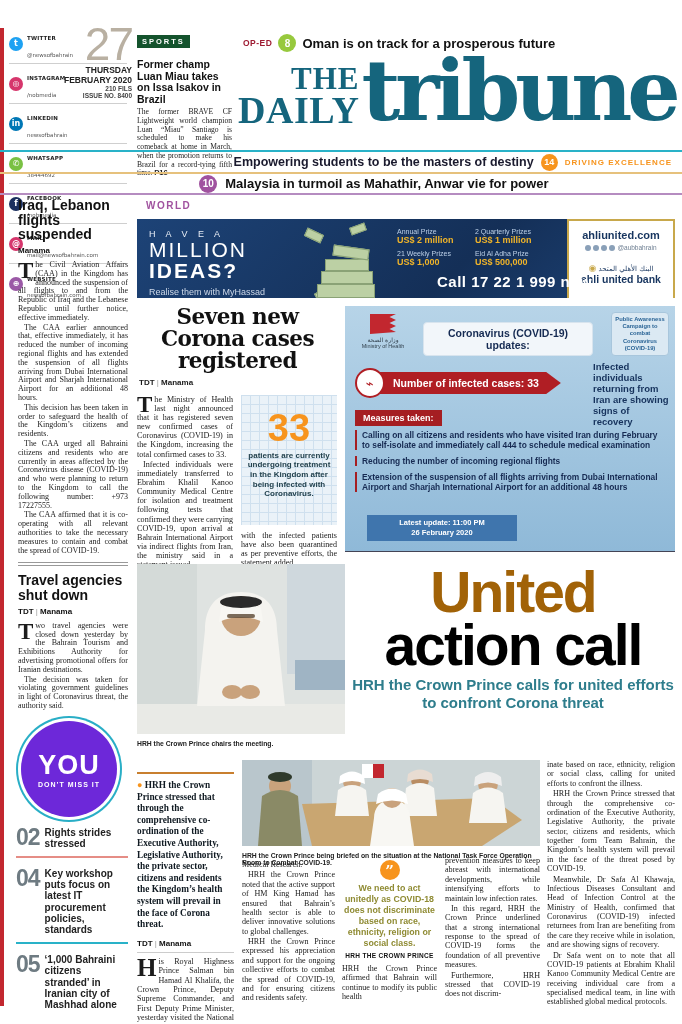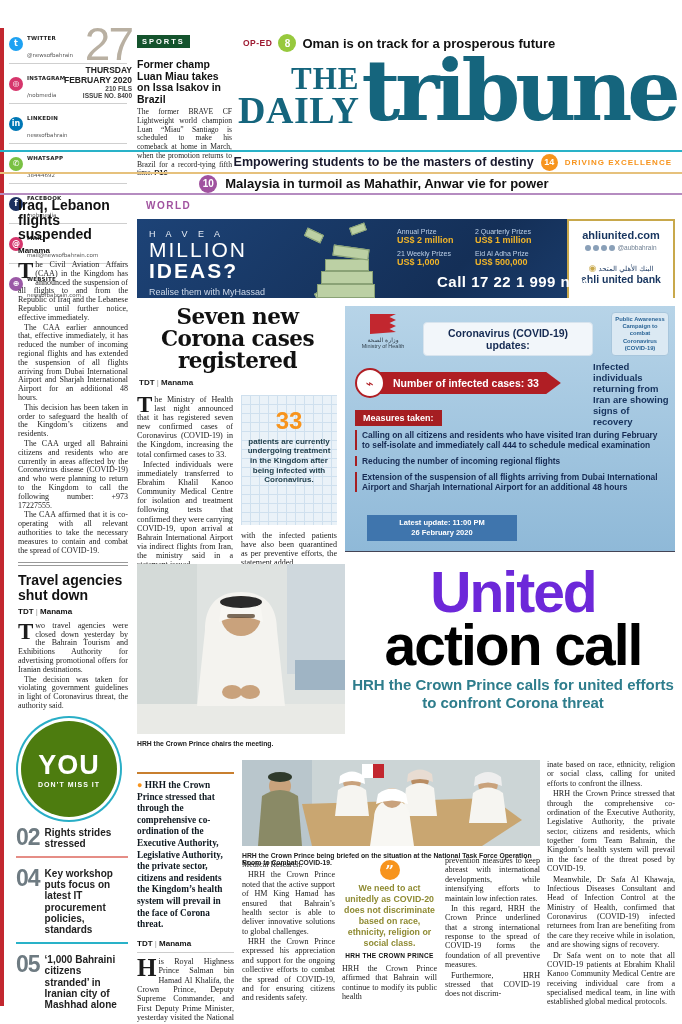--- a/index.html
+++ b/index.html
@@ -65,21 +65,21 @@
   .left-col { position:absolute; left:10px; top:198px; width:118px; }
   .art-head { font-family:"Liberation Sans",sans-serif; font-weight:bold; font-size:14px; line-height:1.05; color:#111; margin:0 0 4px 8px; }
   .byline-row { font-family:"Liberation Sans",sans-serif; font-size:8px; font-weight:bold; color:#111; margin:0 0 6px 8px; }
   .byline-row .dt-sep::before { content:" | "; color:#999; font-weight:normal; }
   .body-txt { font-size:8px; line-height:1.1; text-align:justify; color:#1c1c1c; margin-left:8px; }
   .body-txt p { margin-bottom:1px; text-indent:6px; }
   .body-txt p.first { text-indent:0; }
   p.dropcap::first-letter { float:left; font-size:23px; line-height:17px; padding:1px 2px 0 0; font-weight:bold; }
   .dbl-rule { border-top:1px solid #999; border-bottom:1px solid #999; height:4px; margin:7px 0 7px 8px; }
 
-  .you-logo { width:96px; height:96px; margin:10px auto 8px auto; background:#4d7c0f; border-radius:50%;
+  .you-logo { width:96px; height:96px; margin:10px auto 8px auto; background:#6d28d9; border-radius:50%;
               display:flex; flex-direction:column; align-items:center; justify-content:center;
               box-shadow:0 0 0 3px #fff, 0 0 0 5px #29aec6; font-family:"Liberation Sans",sans-serif; }
   .you-big { color:#fff; font-weight:bold; font-size:27px; letter-spacing:1px; }
   .you-small { color:#fff; font-weight:bold; font-size:7px; letter-spacing:1px; }
 
   .brief { display:flex; gap:5px; margin:9px 0 0 6px; padding-bottom:7px; }
   .brief-02 { border-bottom:2px solid #e58d86; }
   .brief-04 { border-bottom:2px solid #29b2c8; }
   .brief-num { font-family:"Liberation Sans",sans-serif; font-weight:bold; font-size:23px; color:#6e7b82; line-height:1; letter-spacing:-1px; }
   .brief-txt { font-family:"Liberation Sans",sans-serif; font-weight:bold; font-size:10px; line-height:1.12; color:#222; padding-top:1px; }
@@ -115,21 +115,21 @@
   .corona-byline { font-family:"Liberation Sans",sans-serif; font-size:8px; font-weight:bold; margin:0 0 8px 2px; }
   .corona-byline .dt-sep::before { content:" | "; color:#999; font-weight:normal; }
   .corona-cols { display:flex; gap:8px; }
   .ccol { width:96px; font-size:8.1px; line-height:1.13; text-align:justify; }
   .ccol p { margin-bottom:1px; text-indent:6px; }
   .ccol p.first { text-indent:0; }
   .stat-box { width:96px; height:130px; margin-bottom:6px; padding-top:14px; text-align:center;
               background-color:#eaf2f8;
               background-image:linear-gradient(to right,#cfe0ee 1px,transparent 1px),linear-gradient(to bottom,#cfe0ee 1px,transparent 1px);
               background-size:9px 9px; }
-  .stat-num { font-family:"Liberation Sans",sans-serif; font-weight:bold; font-size:24px; color:#f7941d; line-height:1; }
+  .stat-num { font-family:"Liberation Sans",sans-serif; font-weight:bold; font-size:38px; color:#f7941d; line-height:1; }
   .stat-txt { font-family:"Liberation Sans",sans-serif; font-weight:bold; font-size:8px; line-height:1.2; color:#23424e; padding:4px 6px 0 6px; }
 
   
   .covid { position:absolute; left:345px; top:306px; width:330px; height:246px;
            background:linear-gradient(180deg,#b7d4e8,#8fb9d8); font-family:"Liberation Sans",sans-serif;
            border-bottom:1px solid #445; }
   .moh { position:absolute; left:8px; top:8px; width:60px; text-align:center; }
   .moh-emblem { width:26px; height:20px; margin:0 auto; background:#c2272f; clip-path:polygon(0 0,100% 0,75% 15%,100% 30%,75% 45%,100% 60%,75% 75%,100% 90%,0 100%); }
   .moh-ar { font-size:6px; color:#33424e; font-family:"DejaVu Sans",sans-serif; margin-top:2px; }
   .moh-en { font-size:5.5px; color:#33424e; }
@@ -148,21 +148,21 @@
   .measure { border-left:2px solid #a51e22; padding-left:5px; margin-bottom:6px;
              font-weight:bold; font-size:8.4px; color:#162a52; line-height:1.2; }
   .latest { position:absolute; left:22px; bottom:10px; width:150px; background:#3f75ad; color:#fff; text-align:center;
             font-weight:bold; font-size:7.5px; line-height:1.35; padding:3px 0; }
 
   
   .photo1 { position:absolute; left:137px; top:564px; width:208px; }
   .photo-box { background:#e6e8e6; }
   .caption { font-family:"Liberation Sans",sans-serif; font-weight:bold; font-size:6.8px; color:#222; margin-top:2px; }
   .main-head { position:absolute; left:350px; top:566px; width:326px; text-align:center; font-family:"Liberation Sans",sans-serif; }
-  .mh1 { font-size:57px; font-weight:bold; letter-spacing:-2px; line-height:.92; color:#6d28d9; }
+  .mh1 { font-size:57px; font-weight:bold; letter-spacing:-2px; line-height:.92; color:#a16207; }
   .mh2 { font-size:57px; font-weight:bold; letter-spacing:-2px; line-height:.98; color:#000; }
   .subhead { margin-top:2px; font-size:15px; font-weight:bold; color:#2e7d8c; line-height:1.2; }
 
   
   .bottom { position:absolute; left:137px; top:756px; width:538px; height:260px; }
   .b-col1 { position:absolute; left:0; top:16px; width:97px; }
   .pullquote { border-top:2px solid #c87f2f; padding-top:6px; font-weight:bold; font-size:9.3px; line-height:1.25; color:#101a22; }
   .pq-dot { color:#f7941d; font-size:9px; }
   .b-col1 .byline-row { margin:8px 0 4px 0; border-bottom:1px solid #ccc; padding-bottom:4px; }
   .b-col1 .body-txt { margin-left:0; font-size:8.1px; line-height:1.16; }
@@ -459,21 +459,21 @@
     </div>
 
     <div class="b-colA flow-txt">
       <p class="first">Medical Research.</p>
       <p>HRH the Crown Prince noted that the active support of HM King Hamad has ensured that Bahrain’s health sector is able to deliver innovative solutions to global challenges.</p>
       <p>HRH the Crown Prince expressed his appreciation and support for the ongoing collective efforts to combat the spread of COVID-19, and for ensuring citizens and residents safety.</p>
     </div>
 
     <div class="b-colB">
       <div class="quote-ico">”</div>
-      <div class="quote-txt">We need to act unitedly as COVID-20 does not discriminate based on race, ethnicity, religion or social class.</div>
+      <div class="quote-txt">We need to act unitedly as COVID-18 does not discriminate based on race, ethnicity, religion or social class.</div>
       <div class="quote-attr">HRH THE CROWN PRINCE</div>
       <div class="flow-txt">
         <p class="first">HRH the Crown Prince affirmed that Bahrain will continue to modify its public health</p>
       </div>
     </div>
 
     <div class="b-colC flow-txt">
       <p class="first">prevention measures to keep abreast with international developments, while intensifying efforts to maintain low infection rates.</p>
       <p>In this regard, HRH the Crown Prince underlined that a strong international response to the spread of COVID-19 forms the foundation of all preventive measures.</p>
       <p>Furthermore, HRH stressed that COVID-19 does not discrim-</p>

